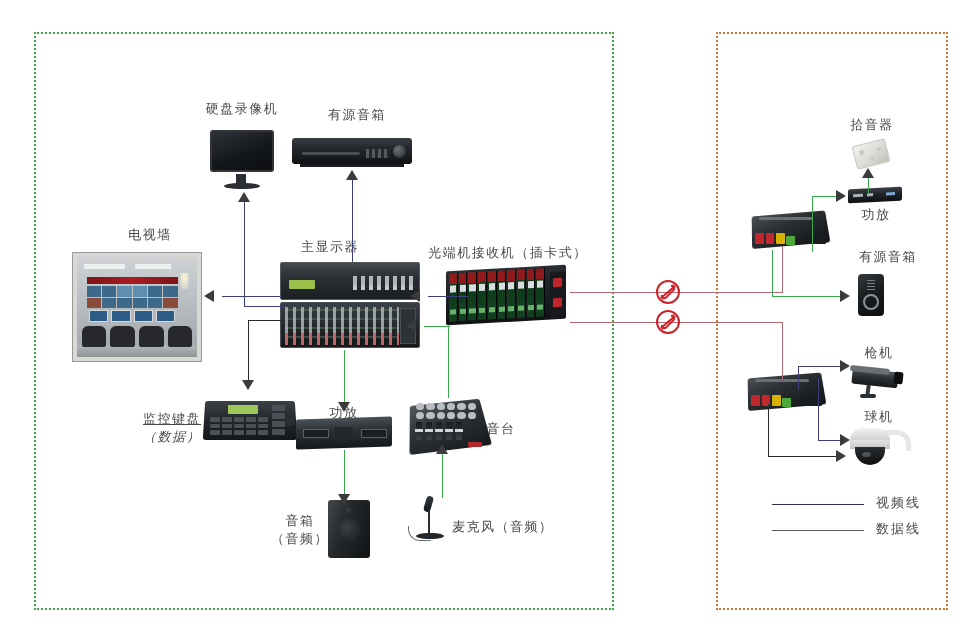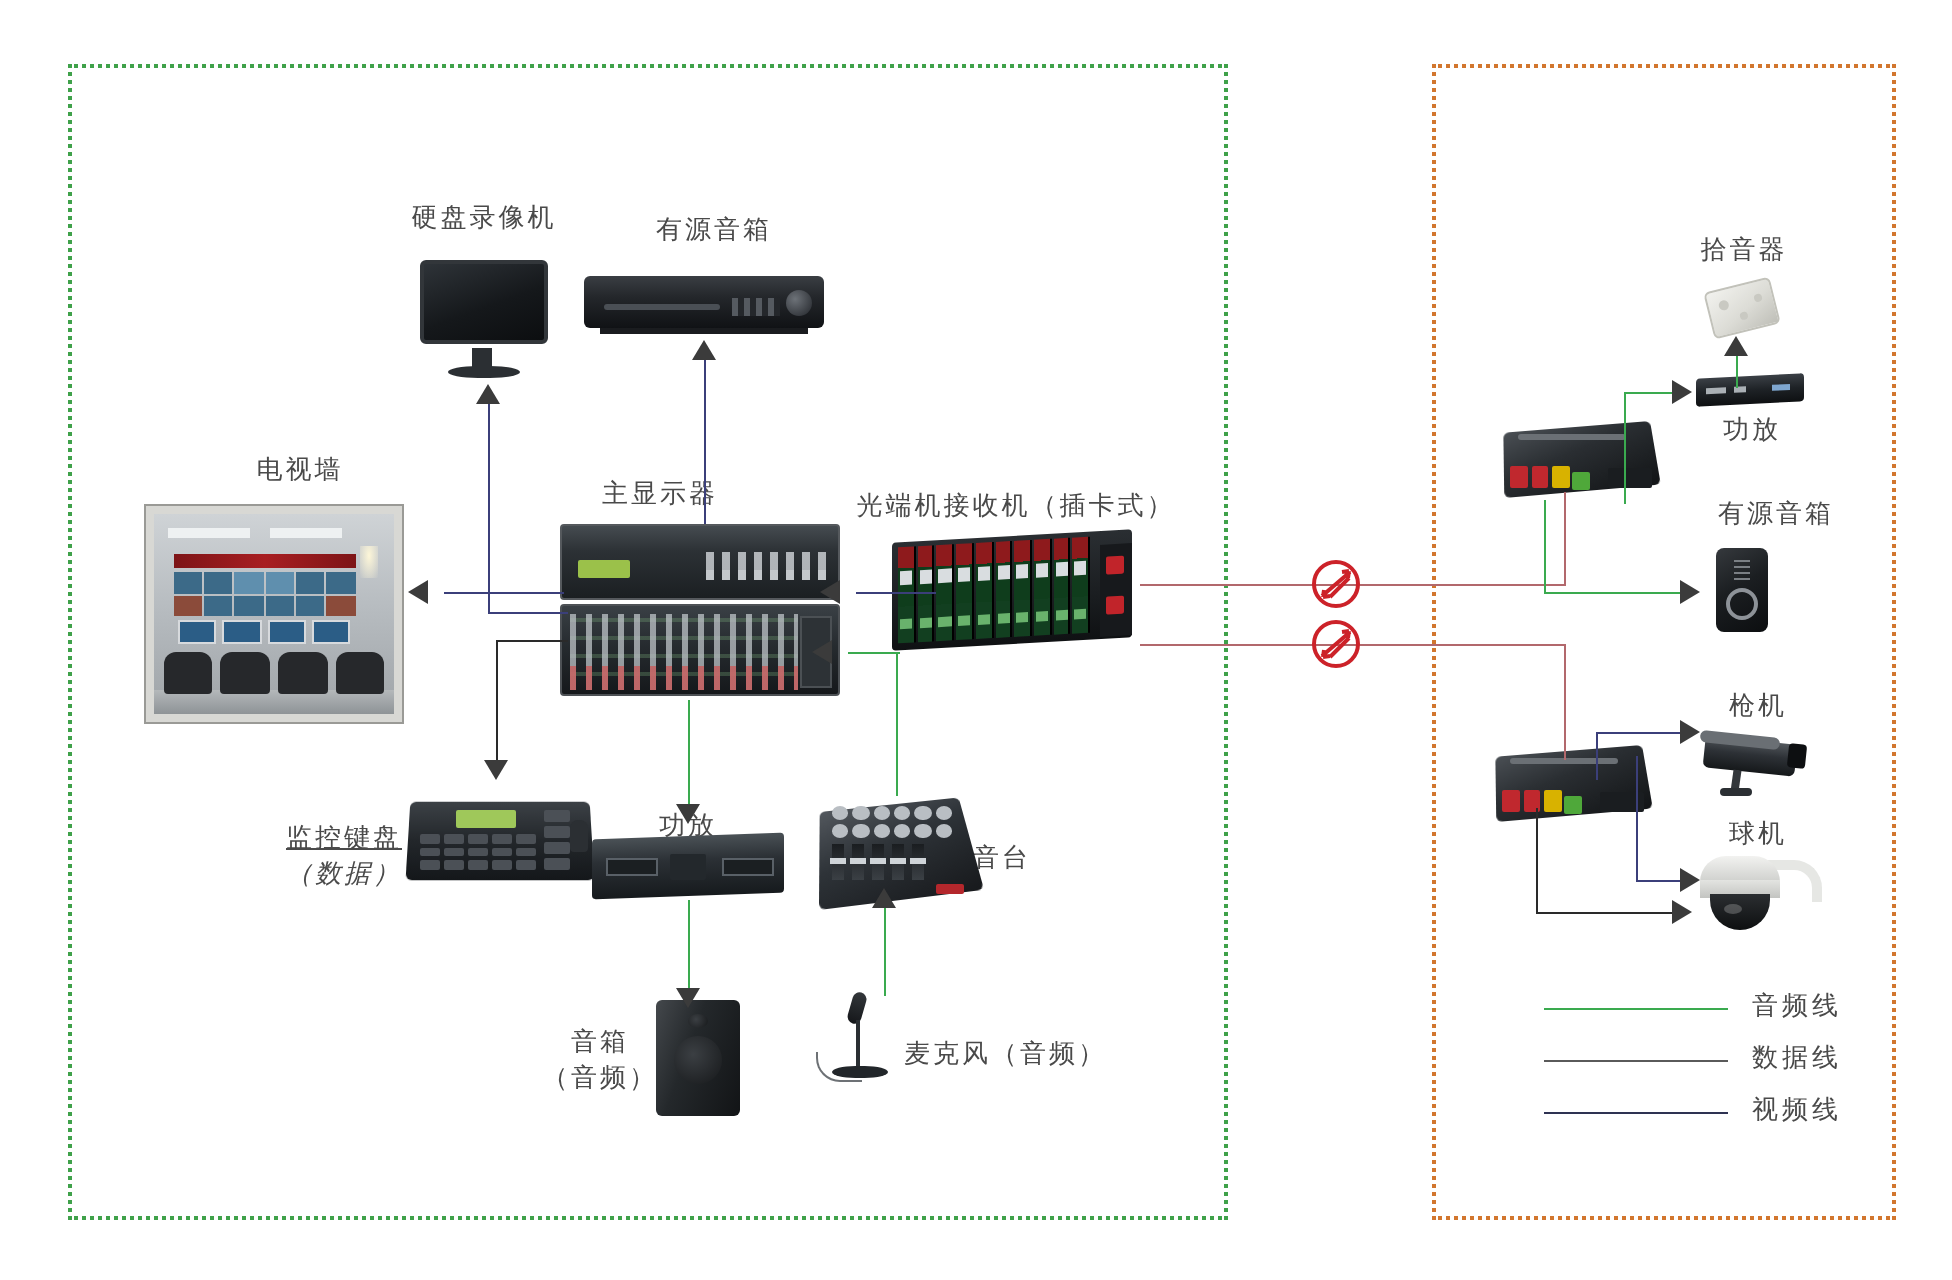--- a/index.html
+++ b/index.html
@@ -573,30 +573,26 @@
   <div class="ln h video" style="left:818px;top:440px;width:24px;"></div>
   <div class="arw right a-video" style="left:840px;top:434px;"></div>
 
   <div class="ln v data" style="left:768px;top:404px;height:52px;"></div>
   <div class="ln h data" style="left:768px;top:456px;width:68px;"></div>
   <div class="arw right a-data" style="left:836px;top:450px;"></div>
 
   <div class="legend">
 
 
+
     <div class="lrow">
-      <div class="lline" style="border-color:#3aaa4f;"></div>
-      <div class="ltext">音频线</div>
+      <div class="lline" style="border-color:#2e3252;"></div>
+      <div class="ltext">视频线</div>
     </div>
 
     <div class="lrow">
       <div class="lline" style="border-color:#5a5a5a;"></div>
       <div class="ltext">数据线</div>
     </div>
 
-    <div class="lrow">
-      <div class="lline" style="border-color:#2e3252;"></div>
-      <div class="ltext">视频线</div>
-    </div>
-
   </div>
 
 </div>
 
 </body></html>

